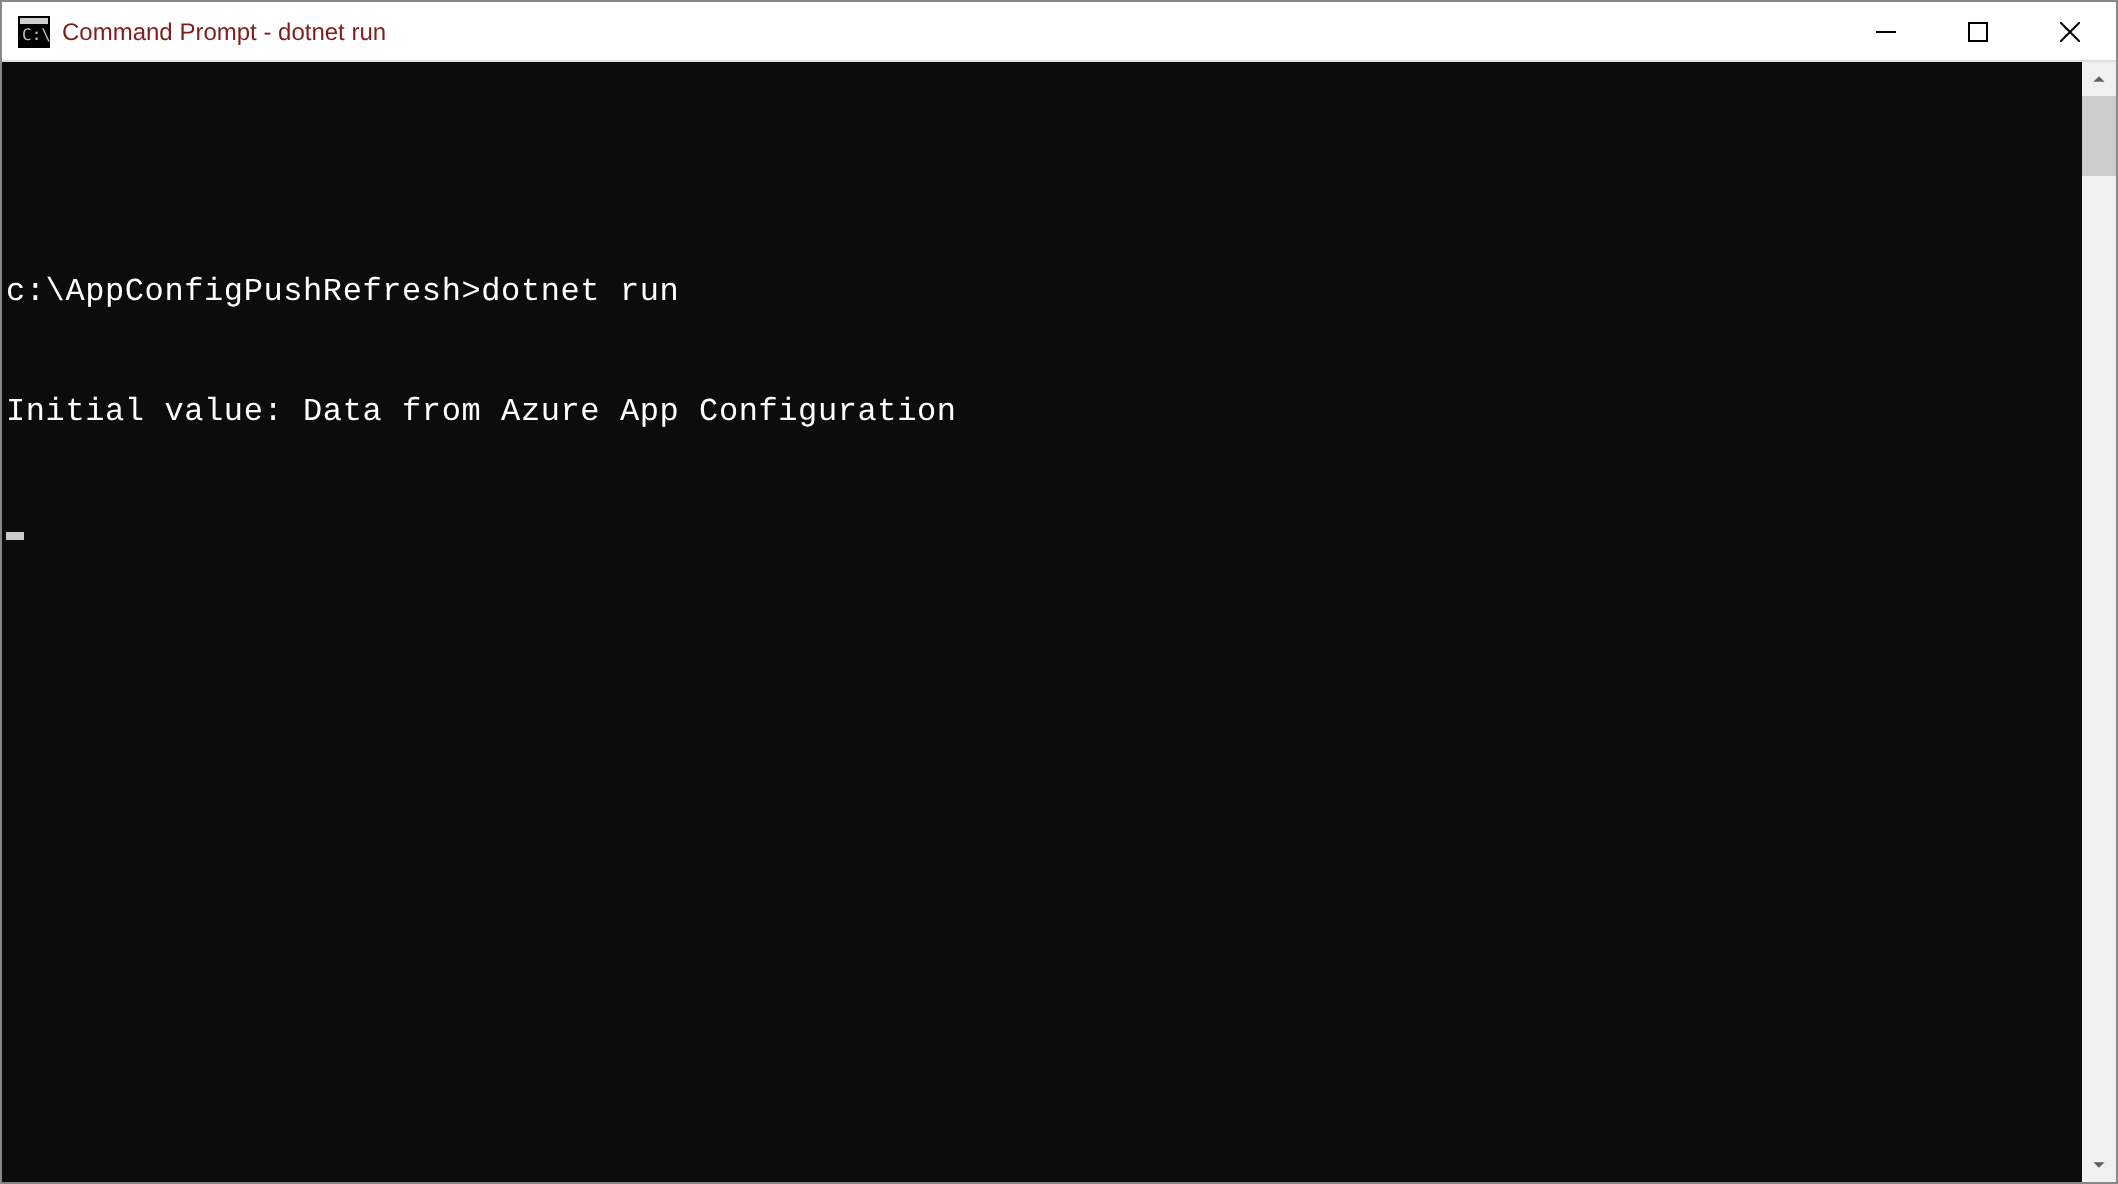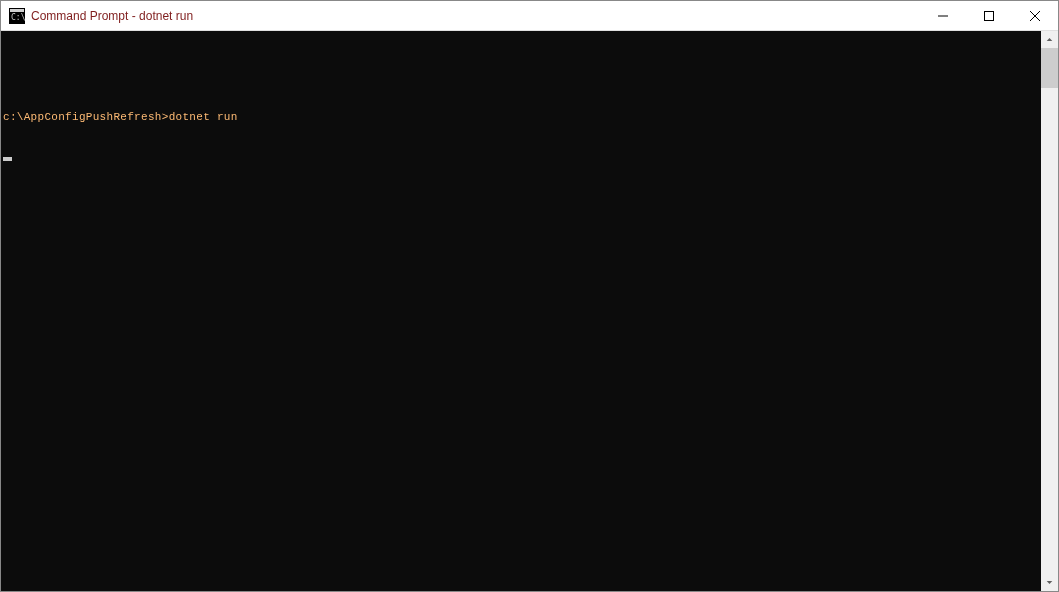--- a/index.html
+++ b/index.html
@@ -56,23 +56,23 @@
       height: 10px;
     }
     .content-area {
       display: flex;
       height: calc(100% - 30px);
       background: #000;
     }
     .terminal {
       flex: 1;
       background: #0c0c0c;
-      color: #fdba74;
+      color: #ffffff;
       font-family: Consolas, "Courier New", monospace;
-      font-size: 11px;
+      font-size: 16px;
       line-height: 1.25;
       padding: 5px 2px 0 2px;
       white-space: pre;
       overflow: hidden;
       position: relative;
       letter-spacing: 0.3px;
     }
     .terminal-line {
       white-space: pre;
     }
@@ -149,20 +149,21 @@
           <path d="M0 0 L10 10 M10 0 L0 10" stroke="#000" stroke-width="1"></path>
         </svg>
     </button>
   </div>
 </div>
 
 <div class="content-area">
   <div class="terminal">
     <div class="blank-line"></div>
     <div class="terminal-line"><span>c:\AppConfigPushRefresh</span><span>&gt;</span><span>dotnet run</span></div>
+    <div class="terminal-line">Initial value: Data from Azure App Configuration</div>
     <div class="terminal-line"><span class="cursor"></span></div>
   </div>
   <div class="scrollbar">
     <div class="scroll-arrow">
       <svg viewBox="0 0 10 10">
           <path d="M1 7 L5 3 L9 7 Z"></path>
         </svg>
     </div>
     <div class="scroll-track">
       <div class="scroll-thumb"></div>

